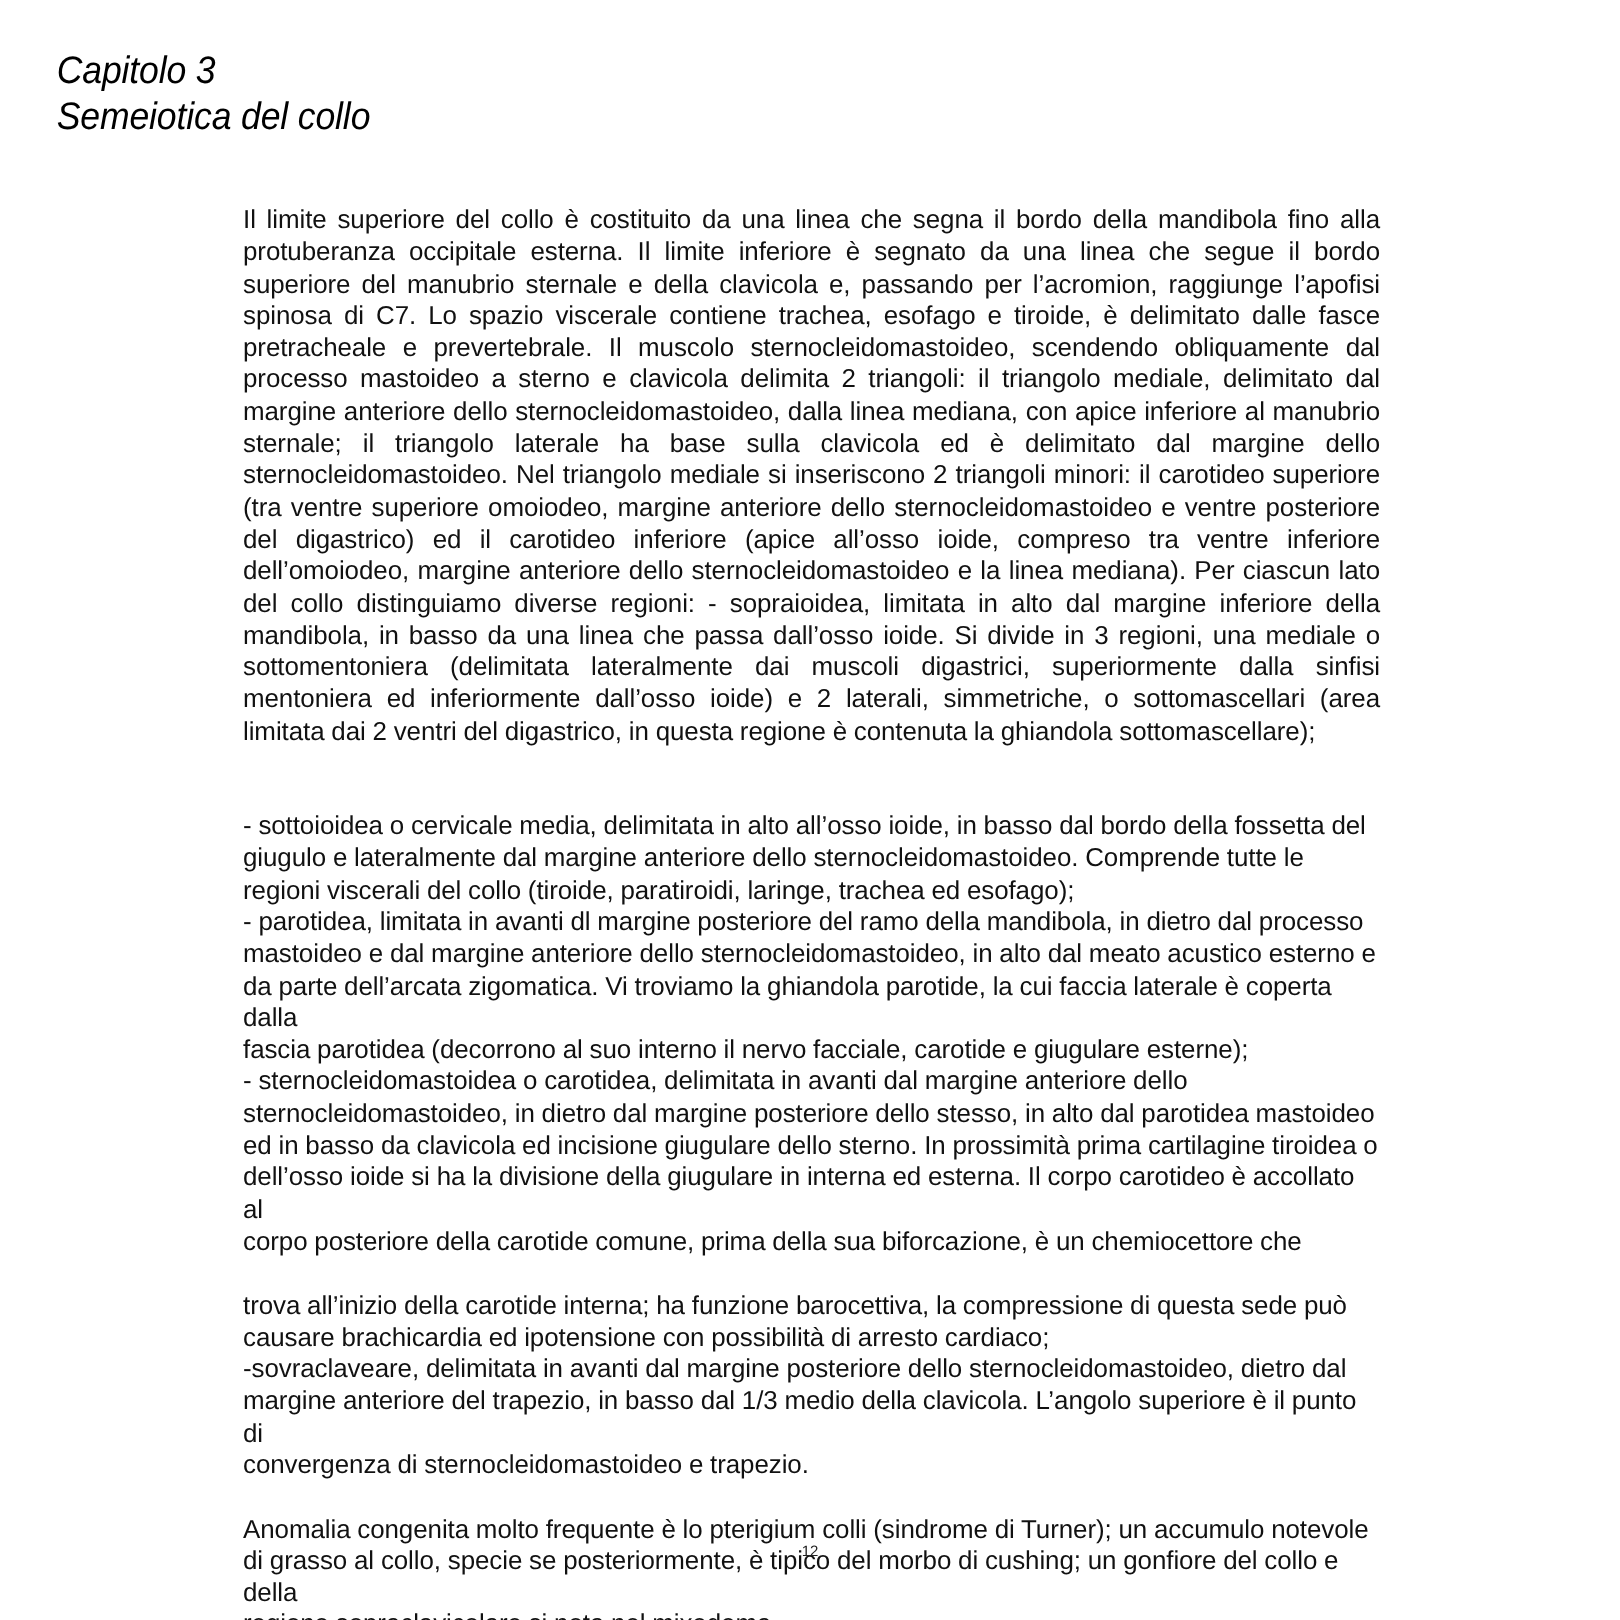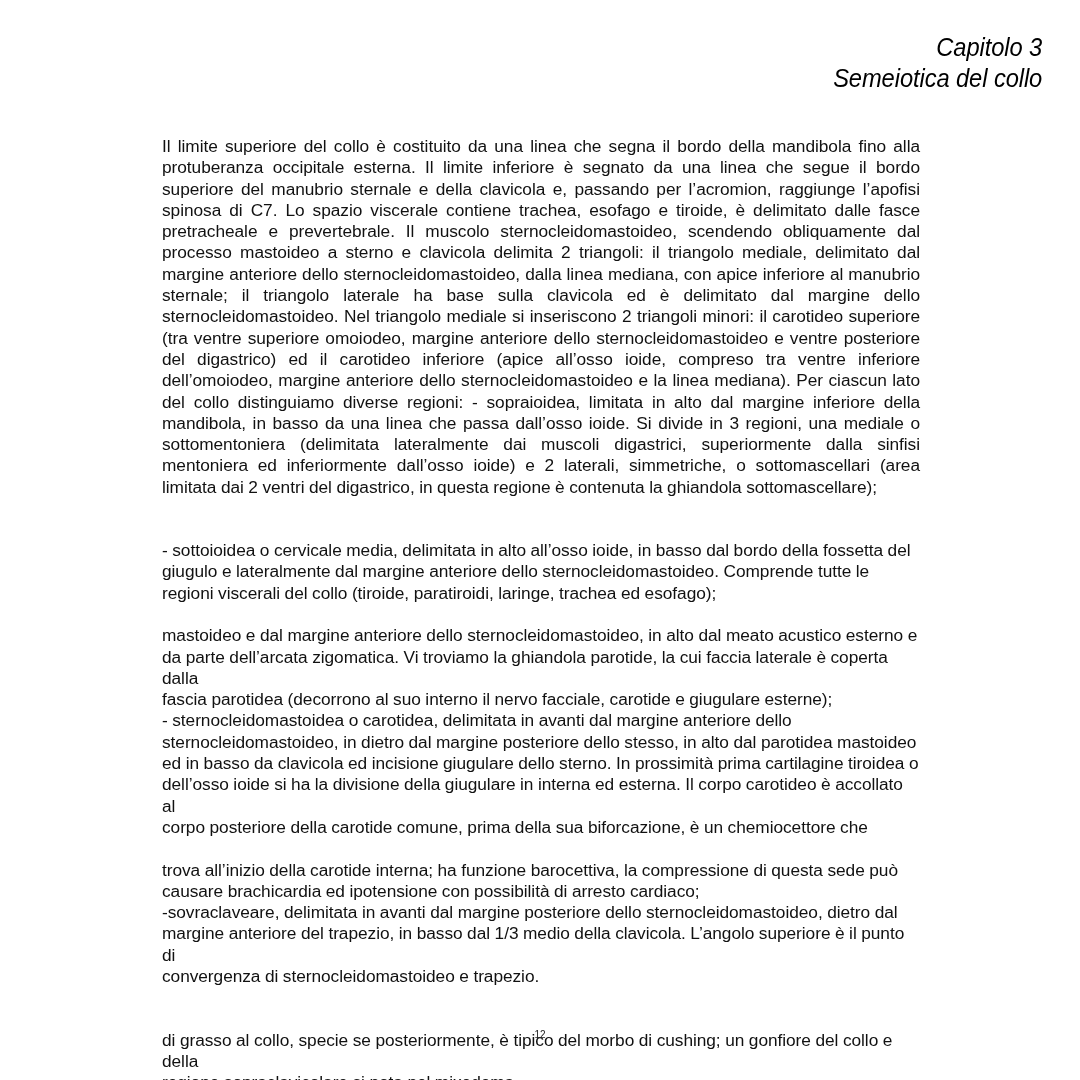--- a/index.html
+++ b/index.html
@@ -18,21 +18,21 @@
 
   .page {
     position: relative;
     width: 1080px;
     height: 1080px;
     box-sizing: border-box;
   }
 
   
   .title-block {
-    text-align: right;
+    text-align: left;
     padding-top: 32px;
   }
   .title-line {
     font-style: italic;
     font-size: 25.5px;
     line-height: 31px;
     letter-spacing: -0.1px;
     color: #000;
     transform: scaleX(0.93);
     transform-origin: center center;
@@ -93,37 +93,37 @@
   <div class="body-wrap">
 
     <p class="para justified">Il limite superiore del collo è costituito da una linea che segna il bordo della mandibola fino alla protuberanza occipitale esterna. Il limite inferiore è segnato da una linea che segue il bordo superiore del manubrio sternale e della clavicola e, passando per l’acromion, raggiunge l’apofisi spinosa di C7. Lo spazio viscerale contiene trachea, esofago e tiroide, è delimitato dalle fasce pretracheale e prevertebrale. Il muscolo sternocleidomastoideo, scendendo obliquamente dal processo mastoideo a sterno e clavicola delimita 2 triangoli: il triangolo mediale, delimitato dal margine anteriore dello sternocleidomastoideo, dalla linea mediana, con apice inferiore al manubrio sternale; il triangolo laterale ha base sulla clavicola ed è delimitato dal margine dello sternocleidomastoideo. Nel triangolo mediale si inseriscono 2 triangoli minori: il carotideo superiore (tra ventre superiore omoiodeo, margine anteriore dello sternocleidomastoideo e ventre posteriore del digastrico) ed il carotideo inferiore (apice all’osso ioide, compreso tra ventre inferiore dell’omoiodeo, margine anteriore dello sternocleidomastoideo e la linea mediana). Per ciascun lato del collo distinguiamo diverse regioni: - sopraioidea, limitata in alto dal margine inferiore della mandibola, in basso da una linea che passa dall’osso ioide. Si divide in 3 regioni, una mediale o sottomentoniera (delimitata lateralmente dai muscoli digastrici, superiormente dalla sinfisi mentoniera ed inferiormente dall’osso ioide) e 2 laterali, simmetriche, o sottomascellari (area limitata dai 2 ventri del digastrico, in questa regione è contenuta la ghiandola sottomascellare);</p>
 
     <div class="block-gap"></div>
 
     <div class="para ragged">
       <span> - sottoioidea o cervicale media, delimitata in alto all’osso ioide, in basso dal bordo della fossetta del</span><br>
       <span>giugulo e lateralmente dal margine anteriore dello sternocleidomastoideo. Comprende tutte le</span><br>
       <span>regioni viscerali del collo (tiroide, paratiroidi, laringe, trachea ed esofago);</span><br>
-      <br>
+      <span>- parotidea, limitata in avanti dl margine posteriore del ramo della mandibola, in dietro dal processo</span><br>
       <span>mastoideo e dal margine anteriore dello sternocleidomastoideo, in alto dal meato acustico esterno e</span><br>
       <span>da parte dell’arcata zigomatica. Vi troviamo la ghiandola parotide, la cui faccia laterale è coperta dalla</span><br>
       <span>fascia parotidea (decorrono al suo interno il nervo facciale, carotide e giugulare esterne);</span><br>
       <span>- sternocleidomastoidea o carotidea, delimitata in avanti dal margine anteriore dello</span><br>
       <span>sternocleidomastoideo, in dietro dal margine posteriore dello stesso, in alto dal parotidea mastoideo</span><br>
       <span>ed in basso da clavicola ed incisione giugulare dello sterno. In prossimità prima cartilagine tiroidea o</span><br>
       <span>dell’osso ioide si ha la divisione della giugulare in interna ed esterna. Il corpo carotideo è accollato al</span><br>
       <span>corpo posteriore della carotide comune, prima della sua biforcazione, è un chemiocettore che</span><br>
       <br>
       <span>trova all’inizio della carotide interna; ha funzione barocettiva, la compressione di questa sede può</span><br>
       <span>causare brachicardia ed ipotensione con possibilità di arresto cardiaco;</span><br>
       <span>-sovraclaveare, delimitata in avanti dal margine posteriore dello sternocleidomastoideo, dietro dal</span><br>
       <span>margine anteriore del trapezio, in basso dal 1/3 medio della clavicola. L’angolo superiore è il punto di</span><br>
       <span>convergenza di sternocleidomastoideo e trapezio.</span><br>
       <br>
-      <br>
+      <span>Anomalia congenita molto frequente è lo pterigium colli (sindrome di Turner); un accumulo notevole</span><br>
       <span>di grasso al collo, specie se posteriormente, è tipico del morbo di cushing; un gonfiore del collo e della</span><br>
       <span>regione sopraclavicolare si nota nel mixedema.</span>
     </div>
 
   </div>
 
   <div class="page-number">12</div>
 
 </div>
 

